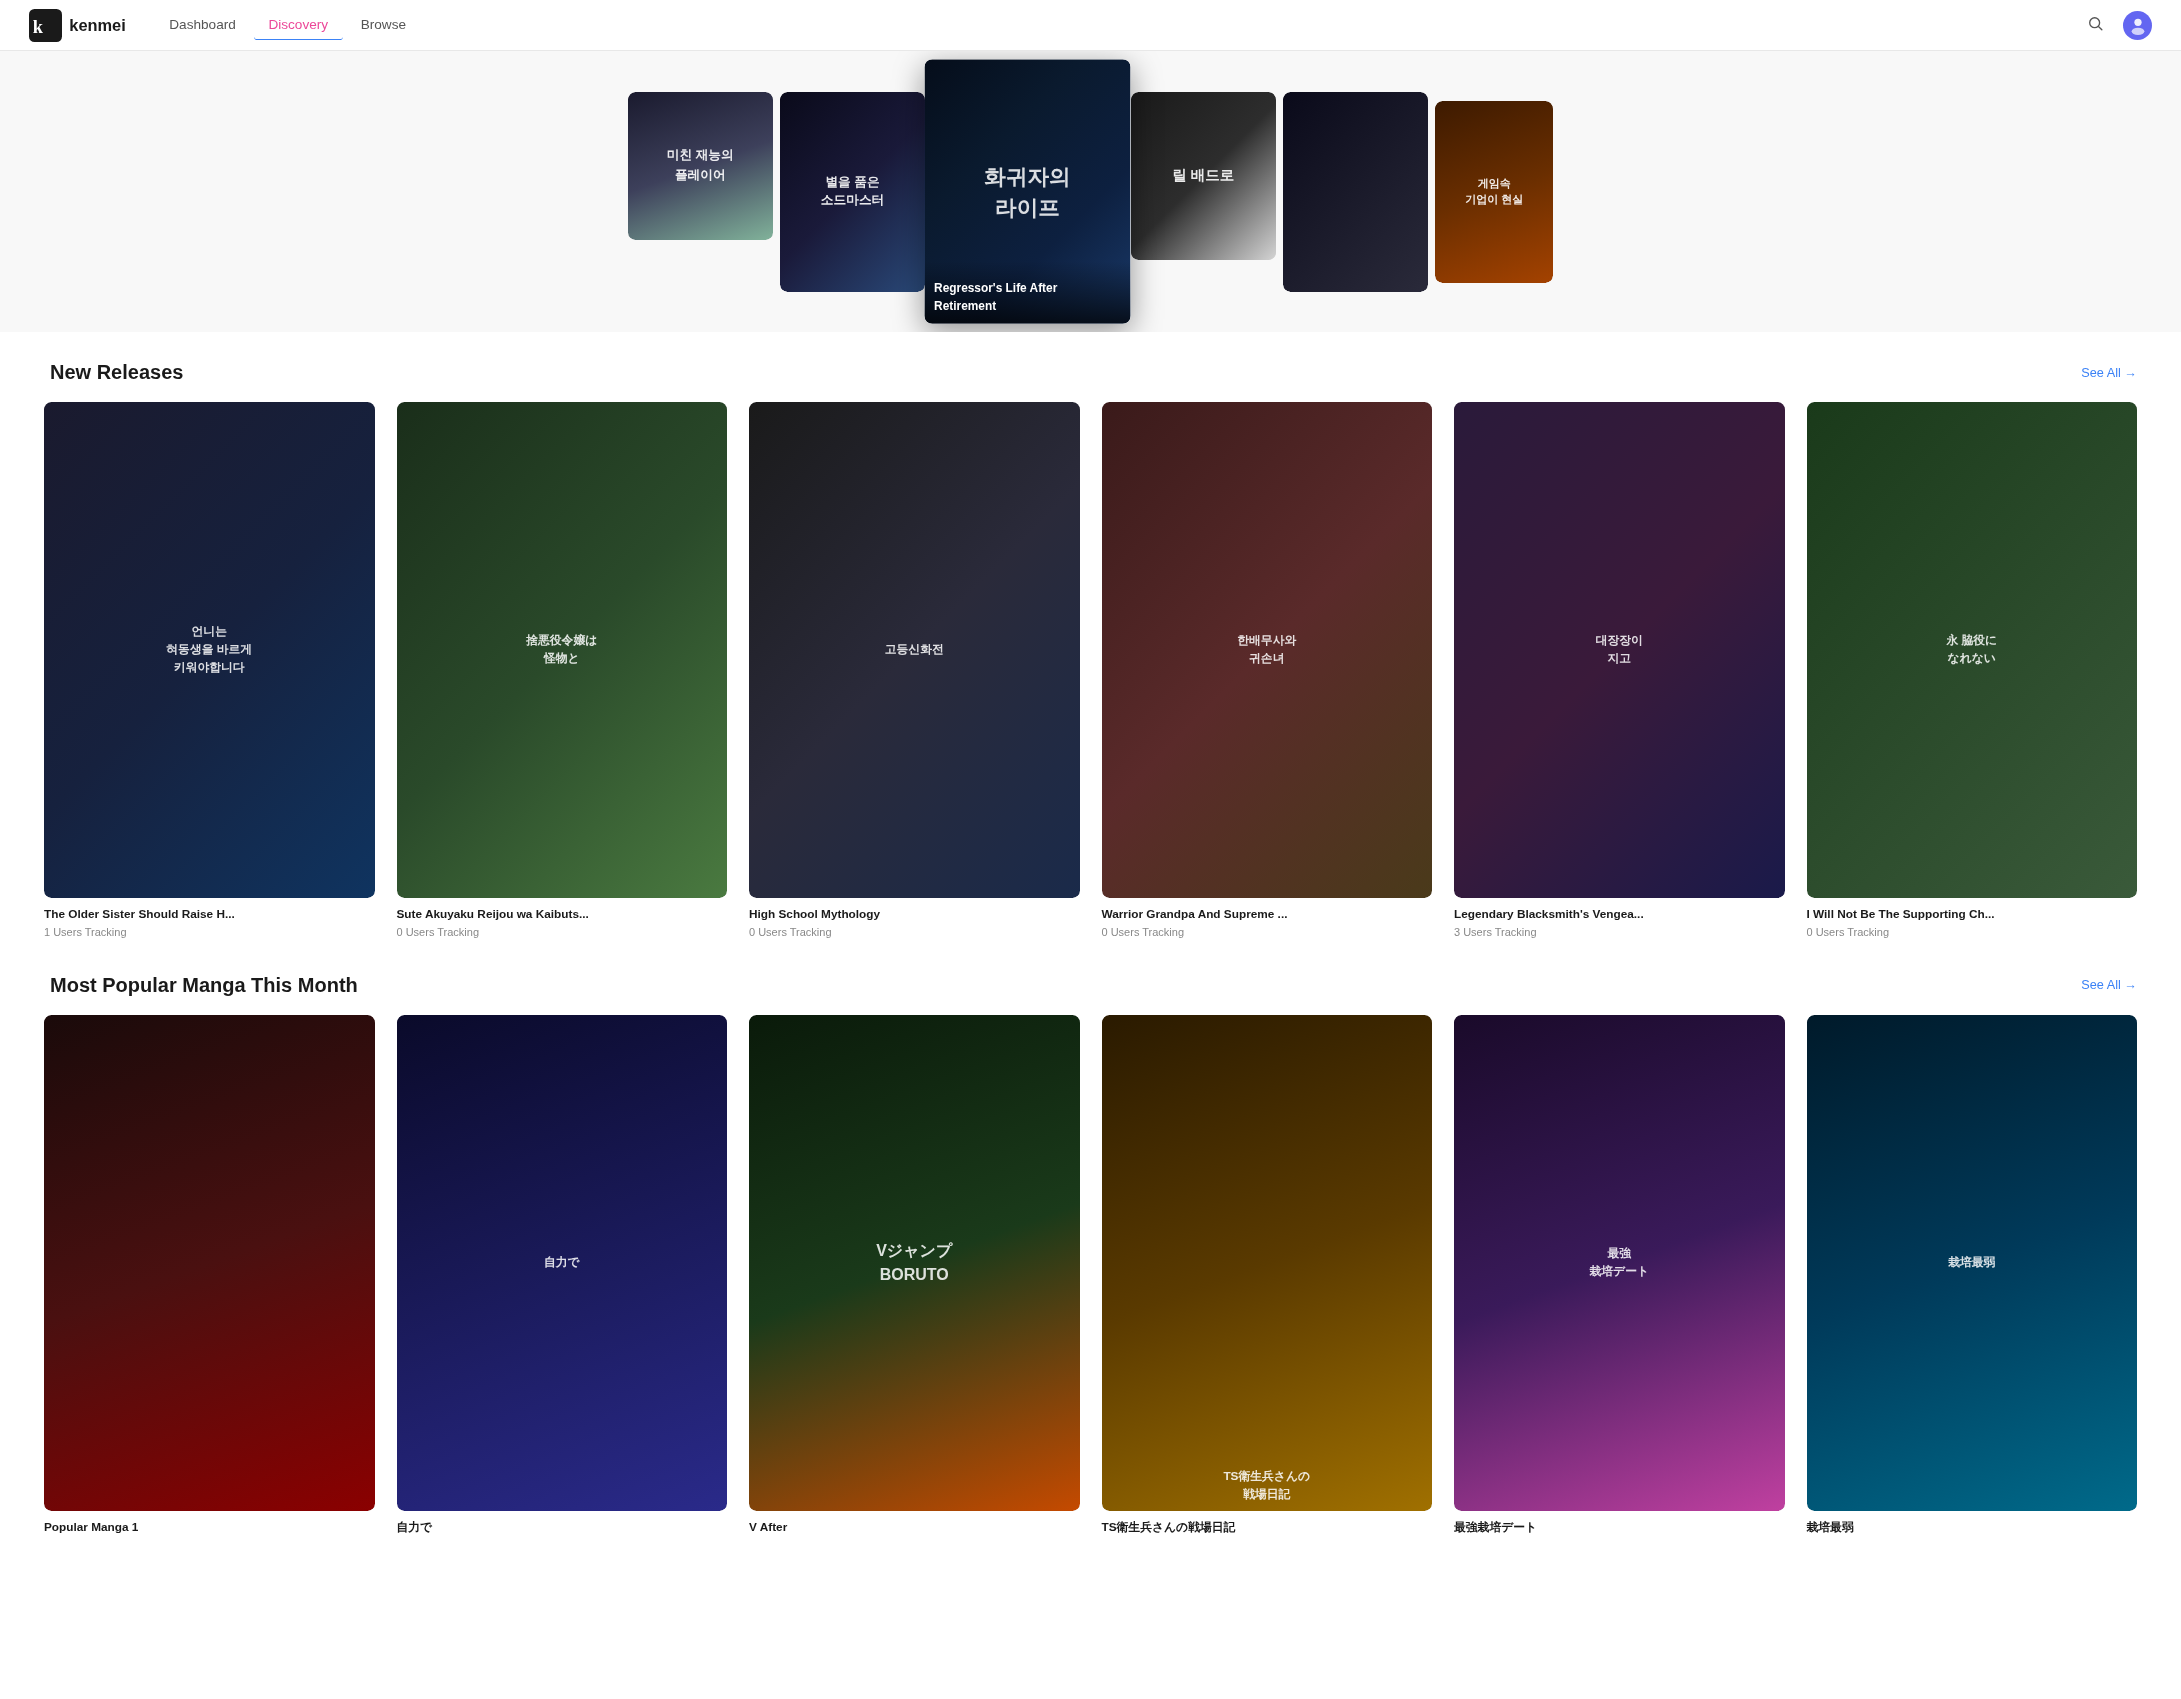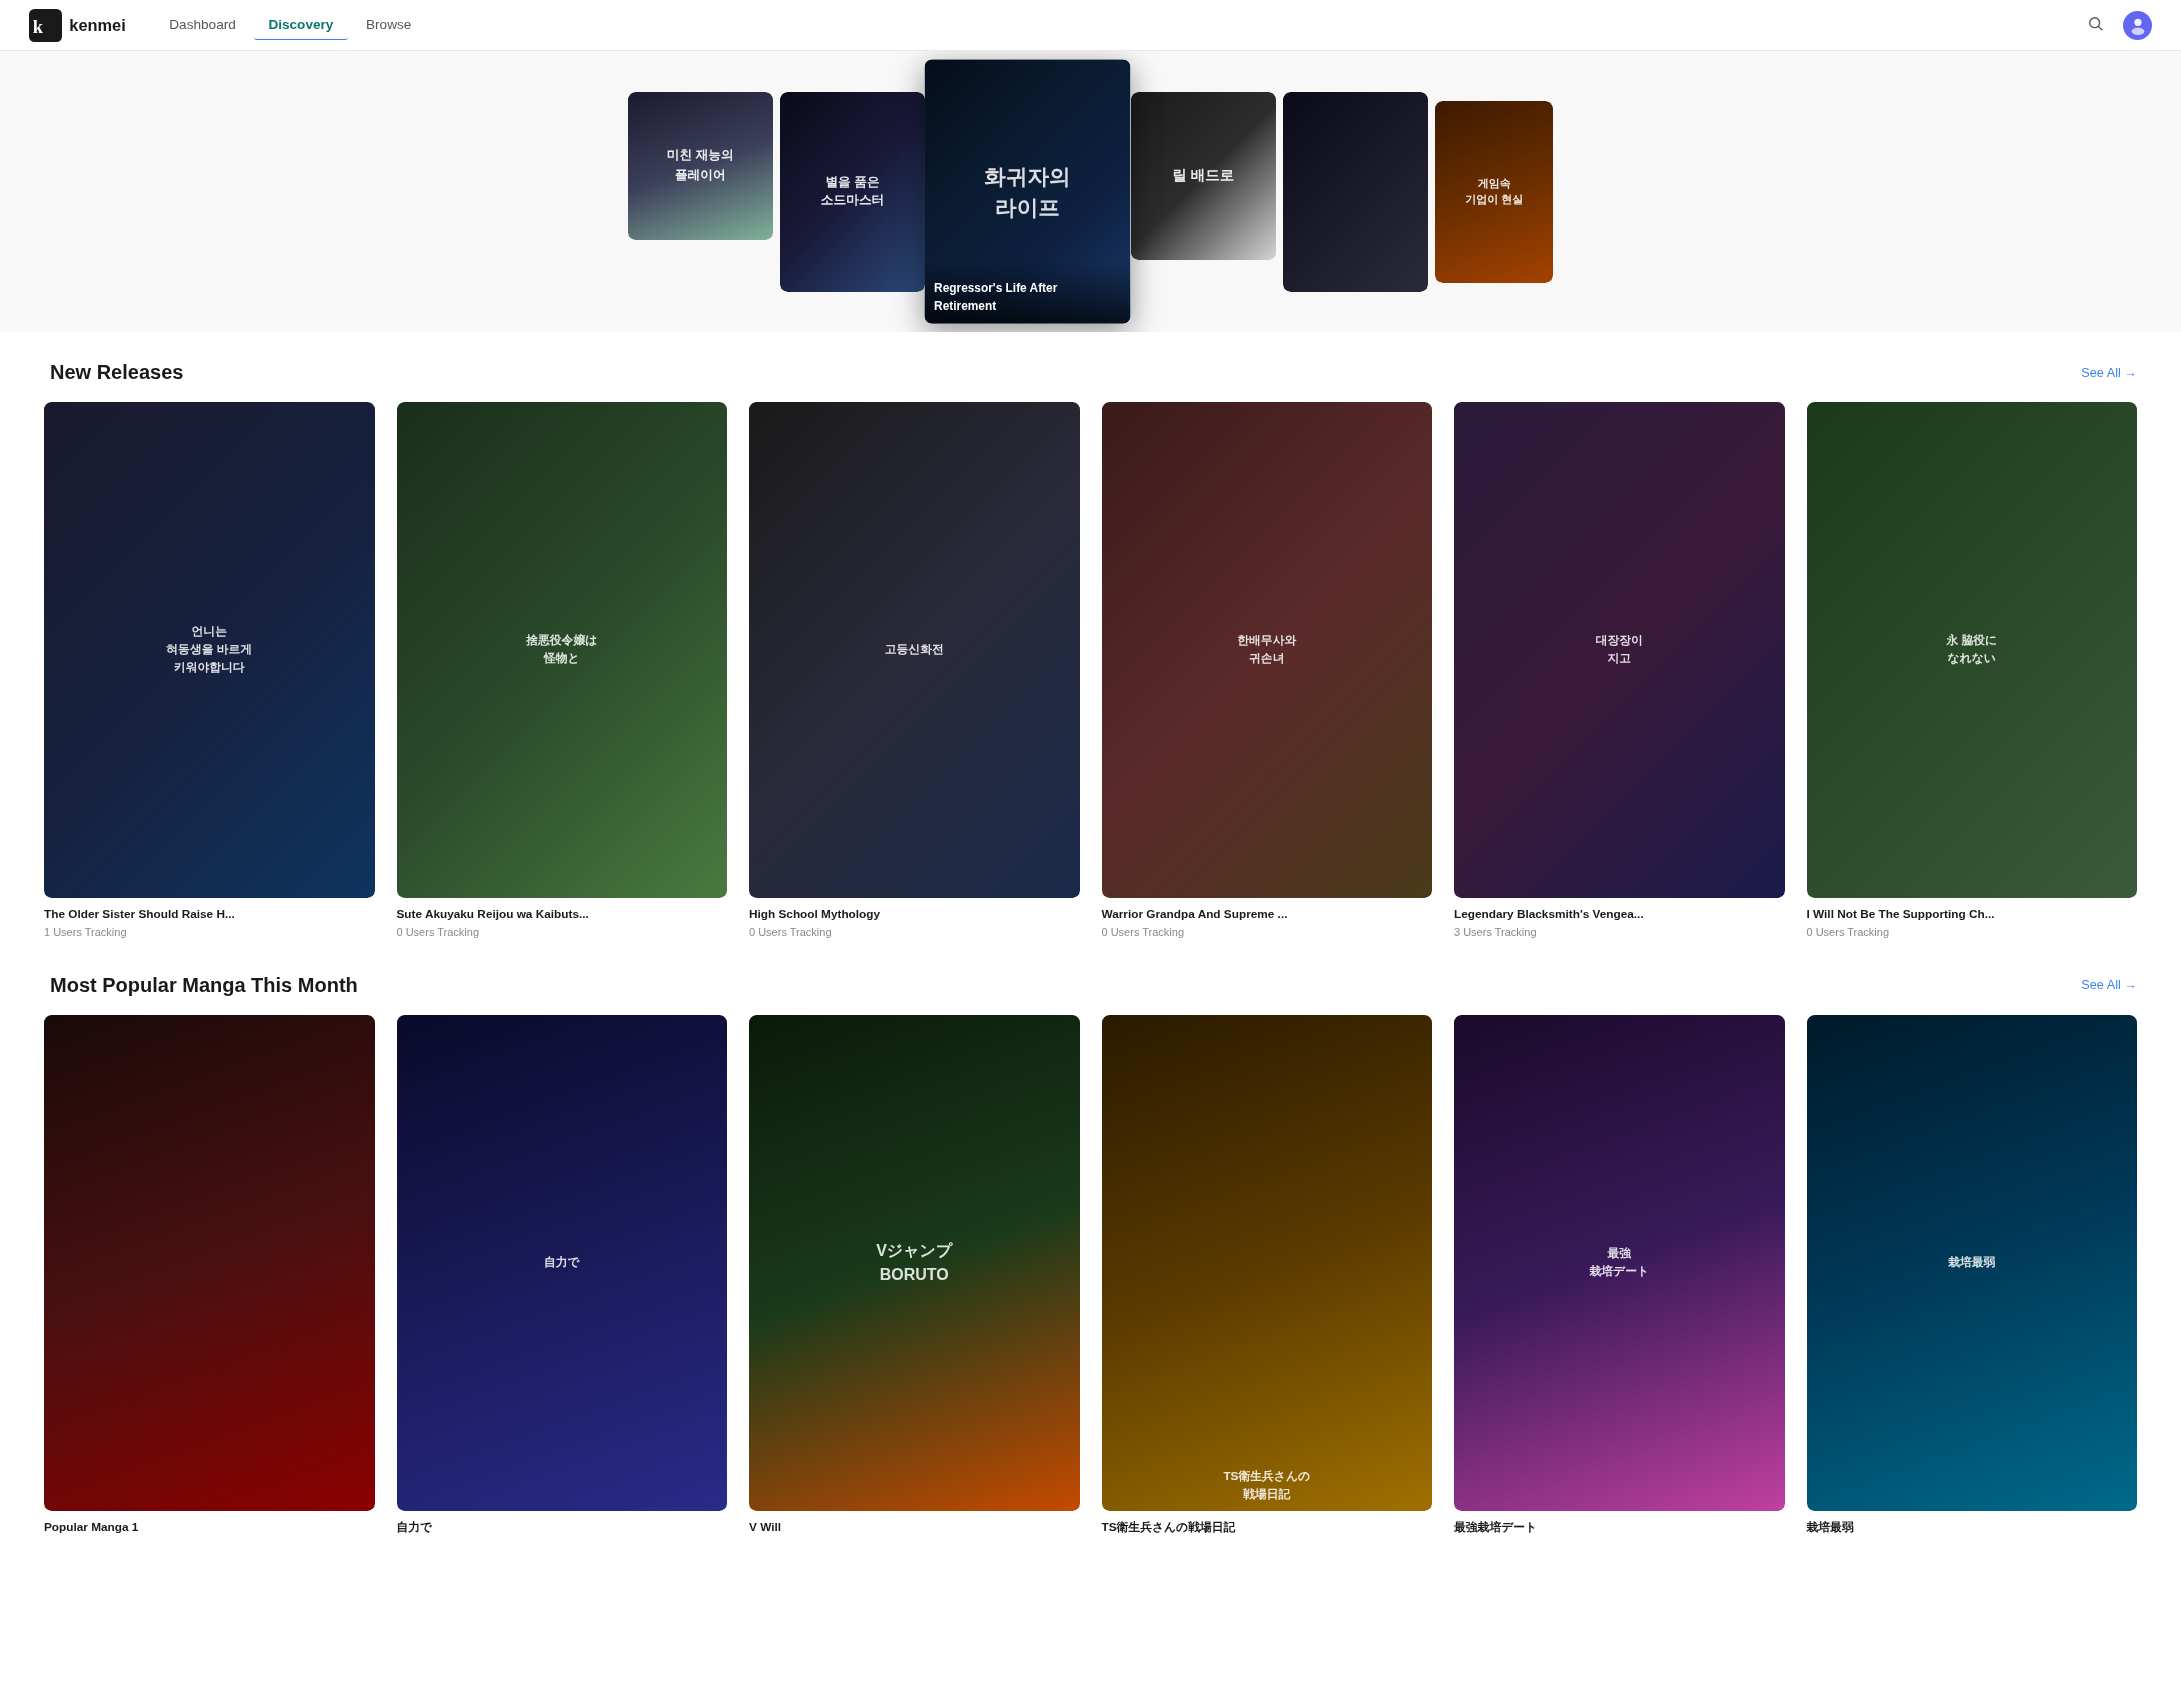--- a/index.html
+++ b/index.html
@@ -11,21 +11,21 @@
       border-bottom: 0.9px solid #e8e8e8; background: #fff; position: sticky; top: 0; z-index: 100;
     }
     .navbar-logo { display: flex; align-items: center; gap: 7.3px; margin-right: 29px; }
     .logo-icon { width: 33px; height: 33px; }
     .logo-text { font-size: 16.4px; font-weight: 600; color: #1a1a1a; }
     .nav-links { display: flex; align-items: center; gap: 3.6px; flex: 1; }
     .nav-link {
       padding: 7.3px 14.5px; font-size: 13.6px; color: #555; text-decoration: none;
       border-radius: 3.6px; cursor: pointer; border-bottom: 1.8px solid transparent; position: relative;
     }
-    .nav-link.active { color: #0f766e; font-weight: 700; border-bottom: 1.8px solid #3b82f6; }
+    .nav-link.active { color: #ec4899; font-weight: 400; border-bottom: 1.8px solid #3b82f6; }
     .navbar-right { display: flex; align-items: center; gap: 14.5px; }
     .nav-icon-btn { background: none; border: none; cursor: pointer; padding: 3.6px; color: #555; }
     .avatar-circle {
       width: 29px; height: 29px; border-radius: 50%; background: #6366f1;
       display: flex; align-items: center; justify-content: center; cursor: pointer; overflow: hidden;
     }
 
     
     .carousel-section {
       overflow: hidden; background: #f8f8f8; padding: 18px 0;
@@ -268,21 +268,21 @@
       </div>
       <div class="manga-title">自力で</div>
 
     </div>
       <div class="manga-card">
       <div class="manga-cover">
         <div style="width:100%;height:100%;background:linear-gradient(160deg, #0a1a0a, #1a3a1a, #c54a00);display:flex;align-items:center;justify-content:center;border-radius:7.3px;">
           <span style="color:rgba(255,255,255,0.85);font-size:16px;font-weight:bold;text-align:center;padding:7.3px;line-height:1.5;">Vジャンプ<br>BORUTO</span>
         </div>
       </div>
-      <div class="manga-title">V Will</div>
+      <div class="manga-title">V After</div>
 
     </div>
       <div class="manga-card">
       <div class="manga-cover">
         <div style="width:100%;height:100%;background:linear-gradient(160deg, #2a1a00, #5a3a00, #a07000);display:flex;align-items:flex-end;justify-content:center;border-radius:7.3px;">
           <span style="color:rgba(255,255,255,0.85);font-size:11.8px;font-weight:bold;text-align:center;padding:7.3px;line-height:1.5;">TS衛生兵さんの<br>戦場日記</span>
         </div>
       </div>
       <div class="manga-title">TS衛生兵さんの戦場日記</div>
 

